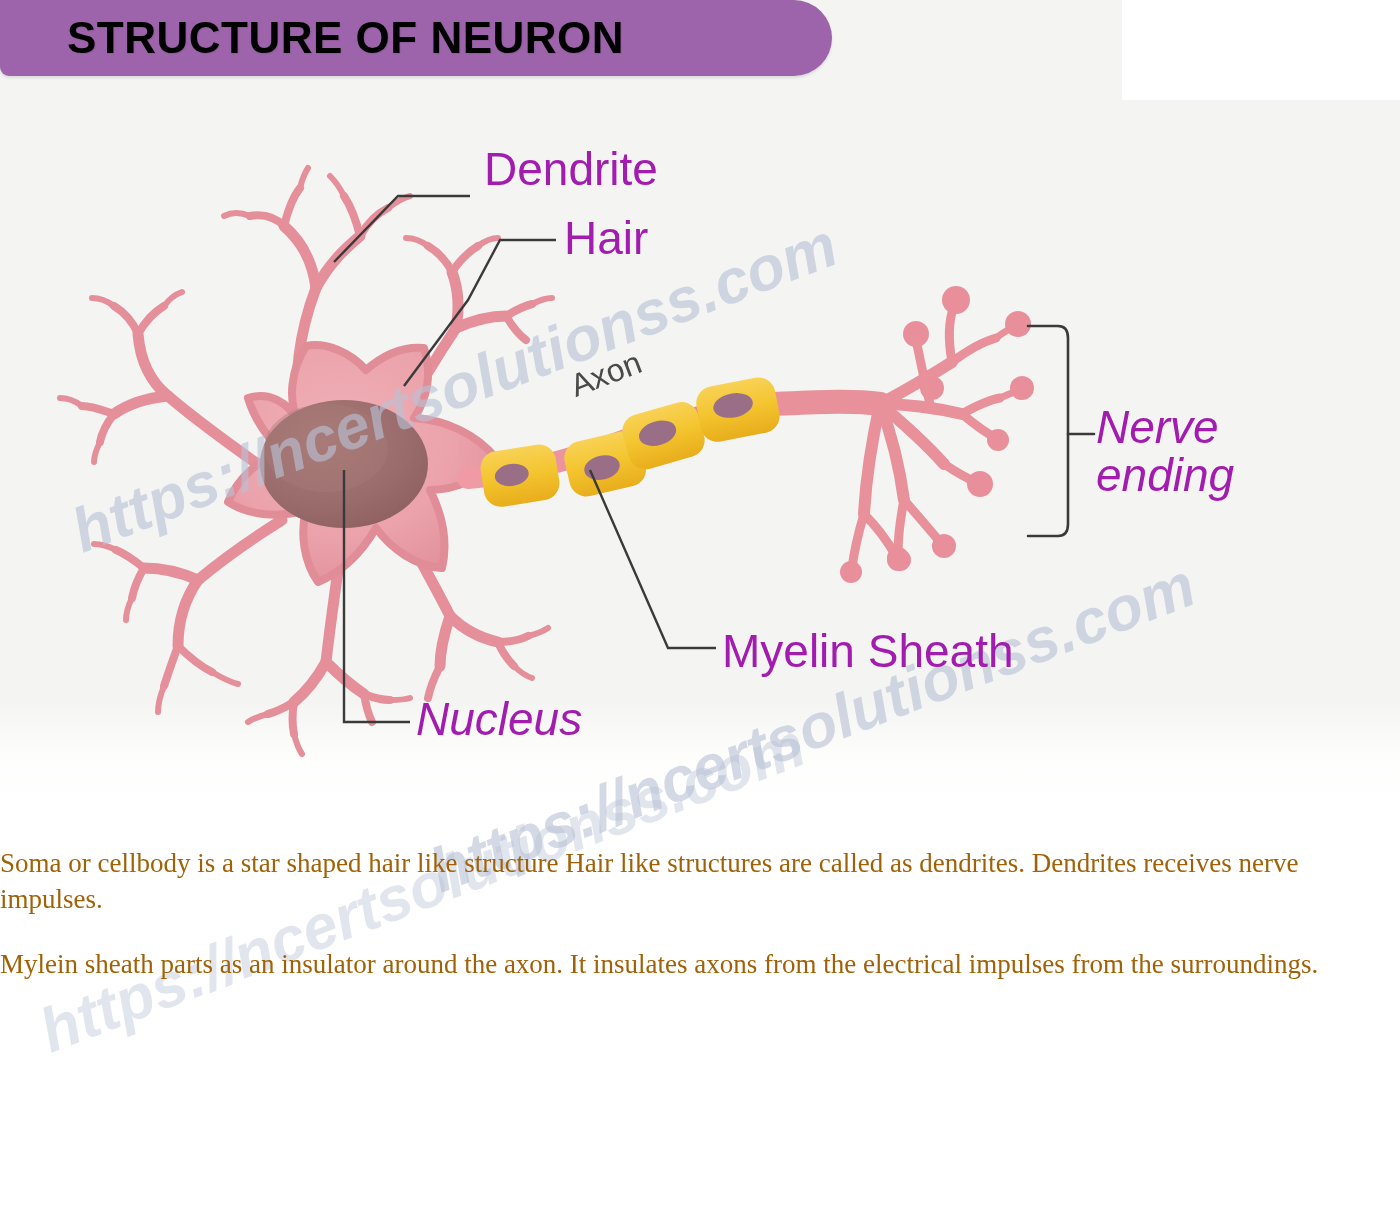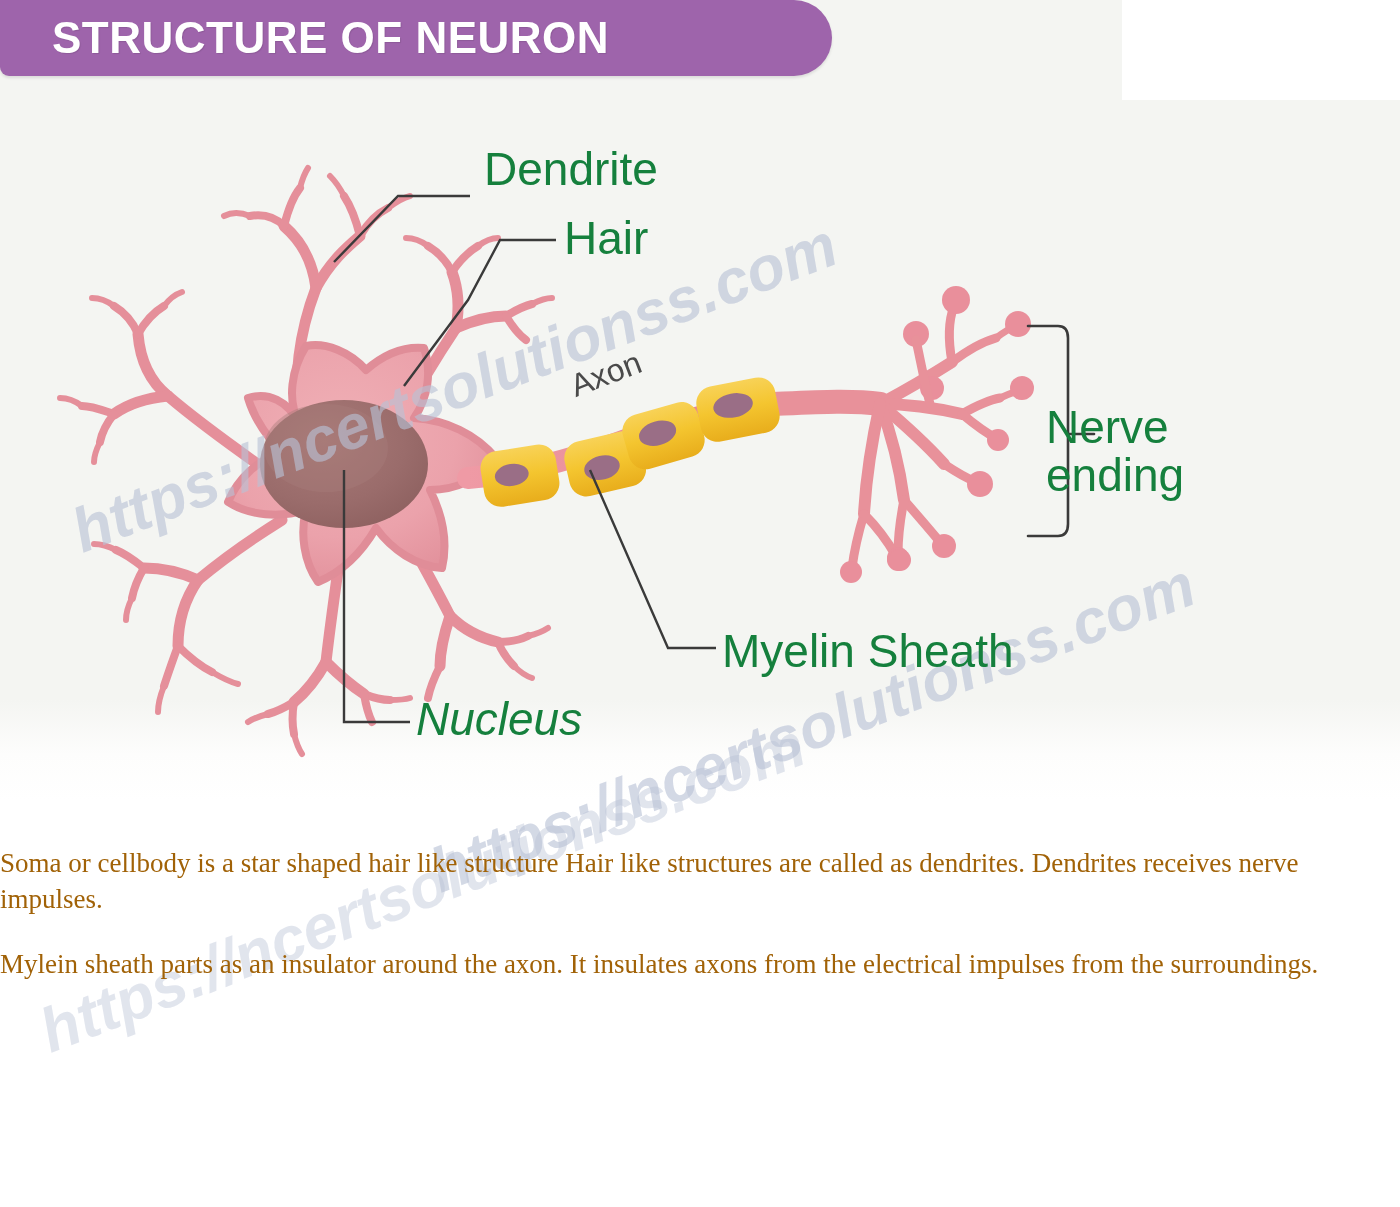--- a/index.html
+++ b/index.html
@@ -48,47 +48,47 @@
     box-shadow: 0 2px 3px rgba(0,0,0,0.10);
     display: flex;
     align-items: center;
     z-index: 20;
   }
   #title-text {
     font-family: "Liberation Sans", sans-serif;
     font-weight: bold;
     font-size: 44px;
     letter-spacing: 0.5px;
-    color: #ffffff;
-    margin-left: 52px;
+    color: #000000;
+    margin-left: 67px;
     text-shadow: 1px 1px 1px rgba(0,0,0,0.10);
     white-space: nowrap;
   }
 
   
   #neuron-svg {
     position: absolute;
     left: 0; top: 0;
     width: 1400px; height: 800px;
     z-index: 5;
   }
 
   
   .dlabel {
     position: absolute;
     font-family: "Liberation Sans", sans-serif;
-    color: #15803d;
+    color: #a21caf;
     white-space: pre;
     line-height: 1.02;
     z-index: 12;
   }
   #label-dendrite { left: 484px; top: 146px; font-size: 46px; }
   #label-soma     { left: 564px; top: 215px; font-size: 46px; }
   #label-nerve-ending {
-    left: 1046px; top: 404px; font-size: 46px; line-height: 1.04;
+    left: 1096px; top: 404px; font-size: 46px; line-height: 1.04; font-style: italic;
   }
   #label-myelin-sheath { left: 722px; top: 628px; font-size: 46px; }
   #label-nucleus  { left: 416px; top: 696px; font-size: 46px; font-style: italic; }
   #label-axon {
     left: 566px; top: 372px; font-size: 32px;
     color: #4a4a4a;
     transform: rotate(-21deg);
     transform-origin: left top;
   }
 

